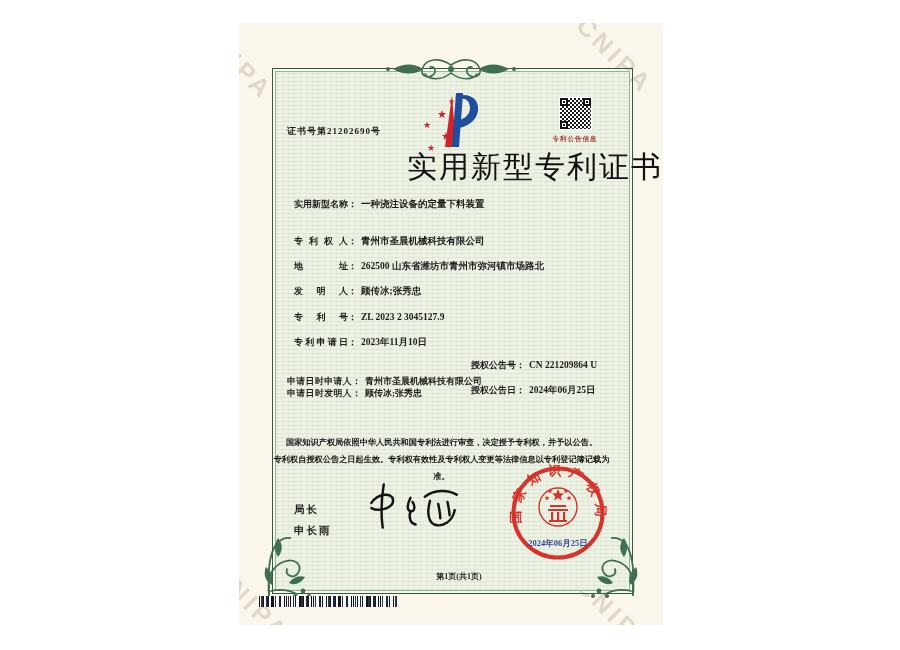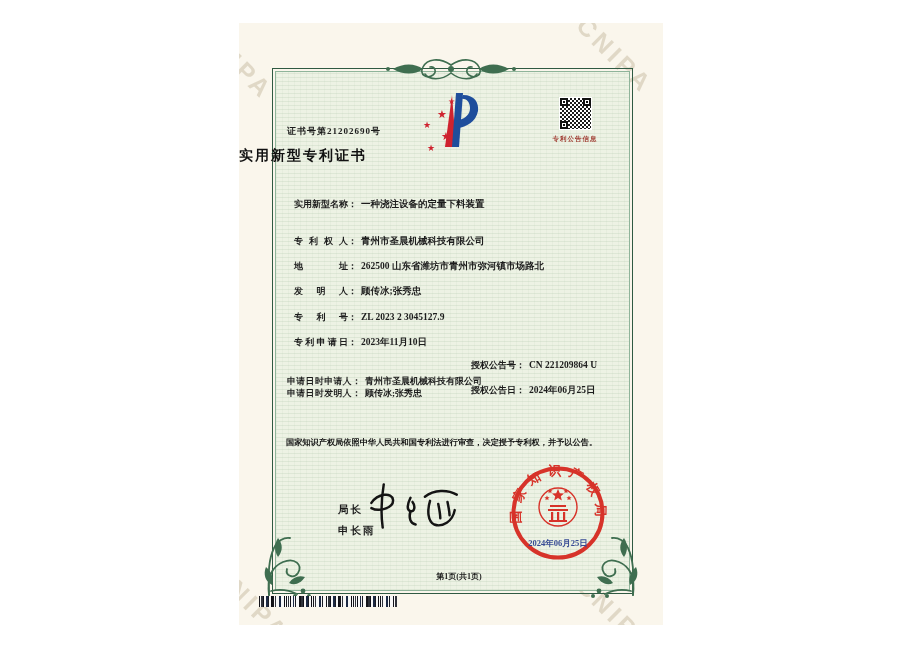--- a/index.html
+++ b/index.html
@@ -25,37 +25,37 @@
   #cert-no{position:absolute;left:48px;top:70px;font-size:9px;font-weight:bold;letter-spacing:1px;margin-top:32px;}
   #logo{position:absolute;left:182px;top:68px;width:58px;height:62px;}
   #qr{position:absolute;left:320px;top:74px;width:31px;height:31px;background:#fff;padding:1px;}
   #qr-cells{position:absolute;inset:1px;
      background-image:repeating-conic-gradient(#1b1b1b 0% 25%, transparent 0% 50%);
      background-size:4px 4px;}
   .finder{position:absolute;width:8px;height:8px;border:2px solid #111;background:#fff;box-sizing:border-box;}
   .finder::after{content:"";position:absolute;inset:1px;background:#111;}
   #qr-caption{position:absolute;left:308px;top:112px;width:56px;text-align:center;
      font-size:6.5px;font-weight:bold;color:#a03a30;letter-spacing:1px;}
-  #title{position:absolute;left:0;top:124px;width:100%;text-align:left;
-     font-size:14px;font-weight:bold;letter-spacing:2px;color:#111;}
+  #title{position:absolute;left:0;top:124px;width:100%;text-align:right;
+     font-size:30px;font-weight:normal;letter-spacing:2px;color:#111;}
   
   .row{position:absolute;left:55px;font-size:9.5px;font-weight:bold;white-space:nowrap;}
   .jlabel{display:inline-block;width:54px;text-align:justify;text-align-last:justify;
           vertical-align:bottom;font-size:9px;}
   .colon{font-size:9px;}
   .val{margin-left:4px;}
   .rightcol{position:absolute;left:177px;top:0;white-space:nowrap;margin-top:48px;}
   .rightcol .jlabel{width:45px;}
   .row-s{left:48px;font-size:9px;}
   .row-s .nlabel{font-size:8.8px;letter-spacing:0.5px;}
   
   #legal{position:absolute;left:30px;top:411px;width:345px;text-align:center;
      font-size:8.2px;line-height:17px;font-weight:600;color:#141414;}
   
-  #signer{position:absolute;left:55px;top:476px;font-size:10.5px;font-weight:bold;letter-spacing:2px;line-height:21px;margin-left:44px;}
+  #signer{position:absolute;left:55px;top:476px;font-size:10.5px;font-weight:bold;letter-spacing:2px;line-height:21px;}
   #signature{position:absolute;left:118px;top:457px;width:108px;height:52px;}
   #seal{position:absolute;left:270px;top:441px;width:98px;height:98px;opacity:0.93;}
   
   #page-no{position:absolute;left:0;top:548px;width:440px;text-align:center;font-size:8px;font-weight:bold;}
   #barcode{position:absolute;left:20px;top:573px;width:138px;height:11px;
      background:repeating-linear-gradient(90deg,
        #14141a 0 1.5px,#f8f8f8 1.5px 2.2px,
        #30333b 2.2px 3.6px,#f8f8f8 3.6px 4.2px,
        #101018 4.2px 4.9px,#f8f8f8 4.9px 6.8px,
        #1d2a44 6.8px 8.6px,#f8f8f8 8.6px 9.2px,
@@ -179,20 +179,21 @@
     </div>
     <div class="row row-s" style="top:352px">
       <span class="nlabel">申请日时申请人</span><span class="colon">：</span><span class="val">青州市圣晨机械科技有限公司</span>
     </div>
     <div class="row row-s" style="top:364px">
       <span class="nlabel">申请日时发明人</span><span class="colon">：</span><span class="val">顾传冰;张秀忠</span>
     </div>
 
     <div id="legal">
       <div>国家知识产权局依照中华人民共和国专利法进行审查，决定授予专利权，并予以公告。</div>
+      <div>专利权自授权公告之日起生效。专利权有效性及专利权人变更等法律信息以专利登记簿记载为准。</div>
     </div>
 
     <div id="signer">
       <div>局长</div>
       <div>申长雨</div>
     </div>
 
     <svg id="signature" viewBox="0 0 105 50">
       <g stroke="#141414" stroke-width="2.4" fill="none" stroke-linecap="round" stroke-linejoin="round">
         <path d="M14,22 C20,13 34,11 35,19 C36,27 21,31 14,27"></path>

